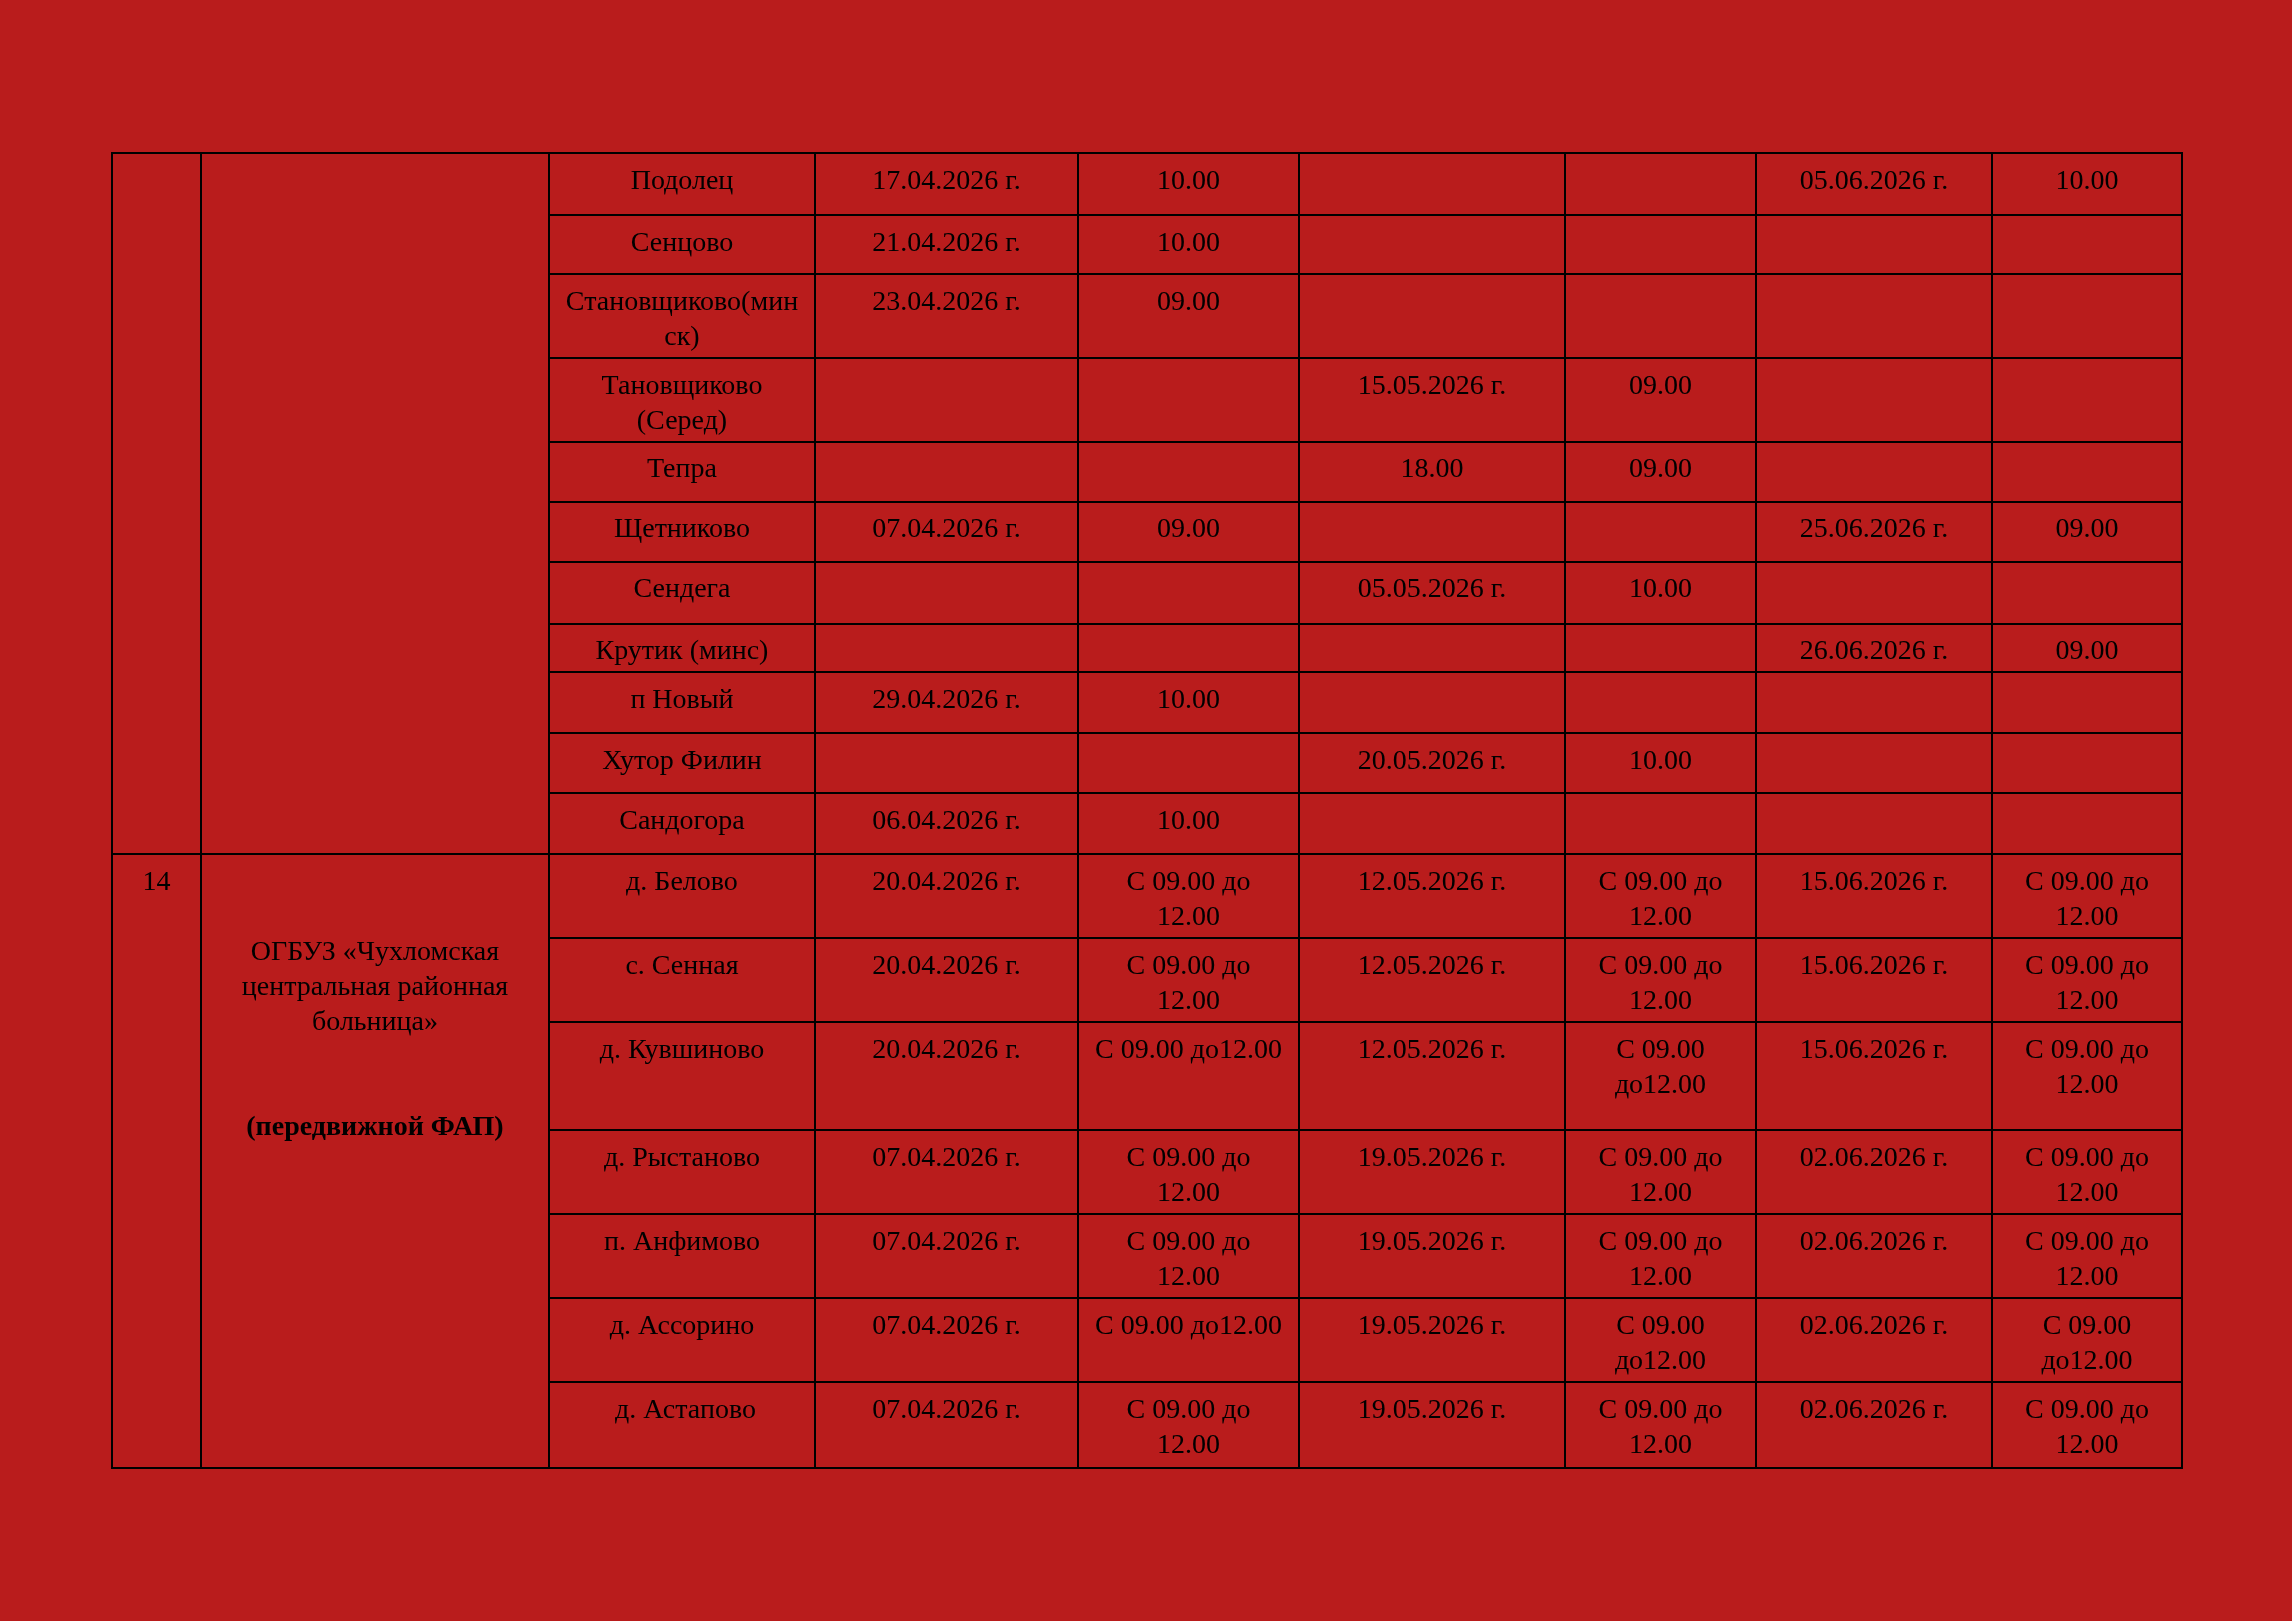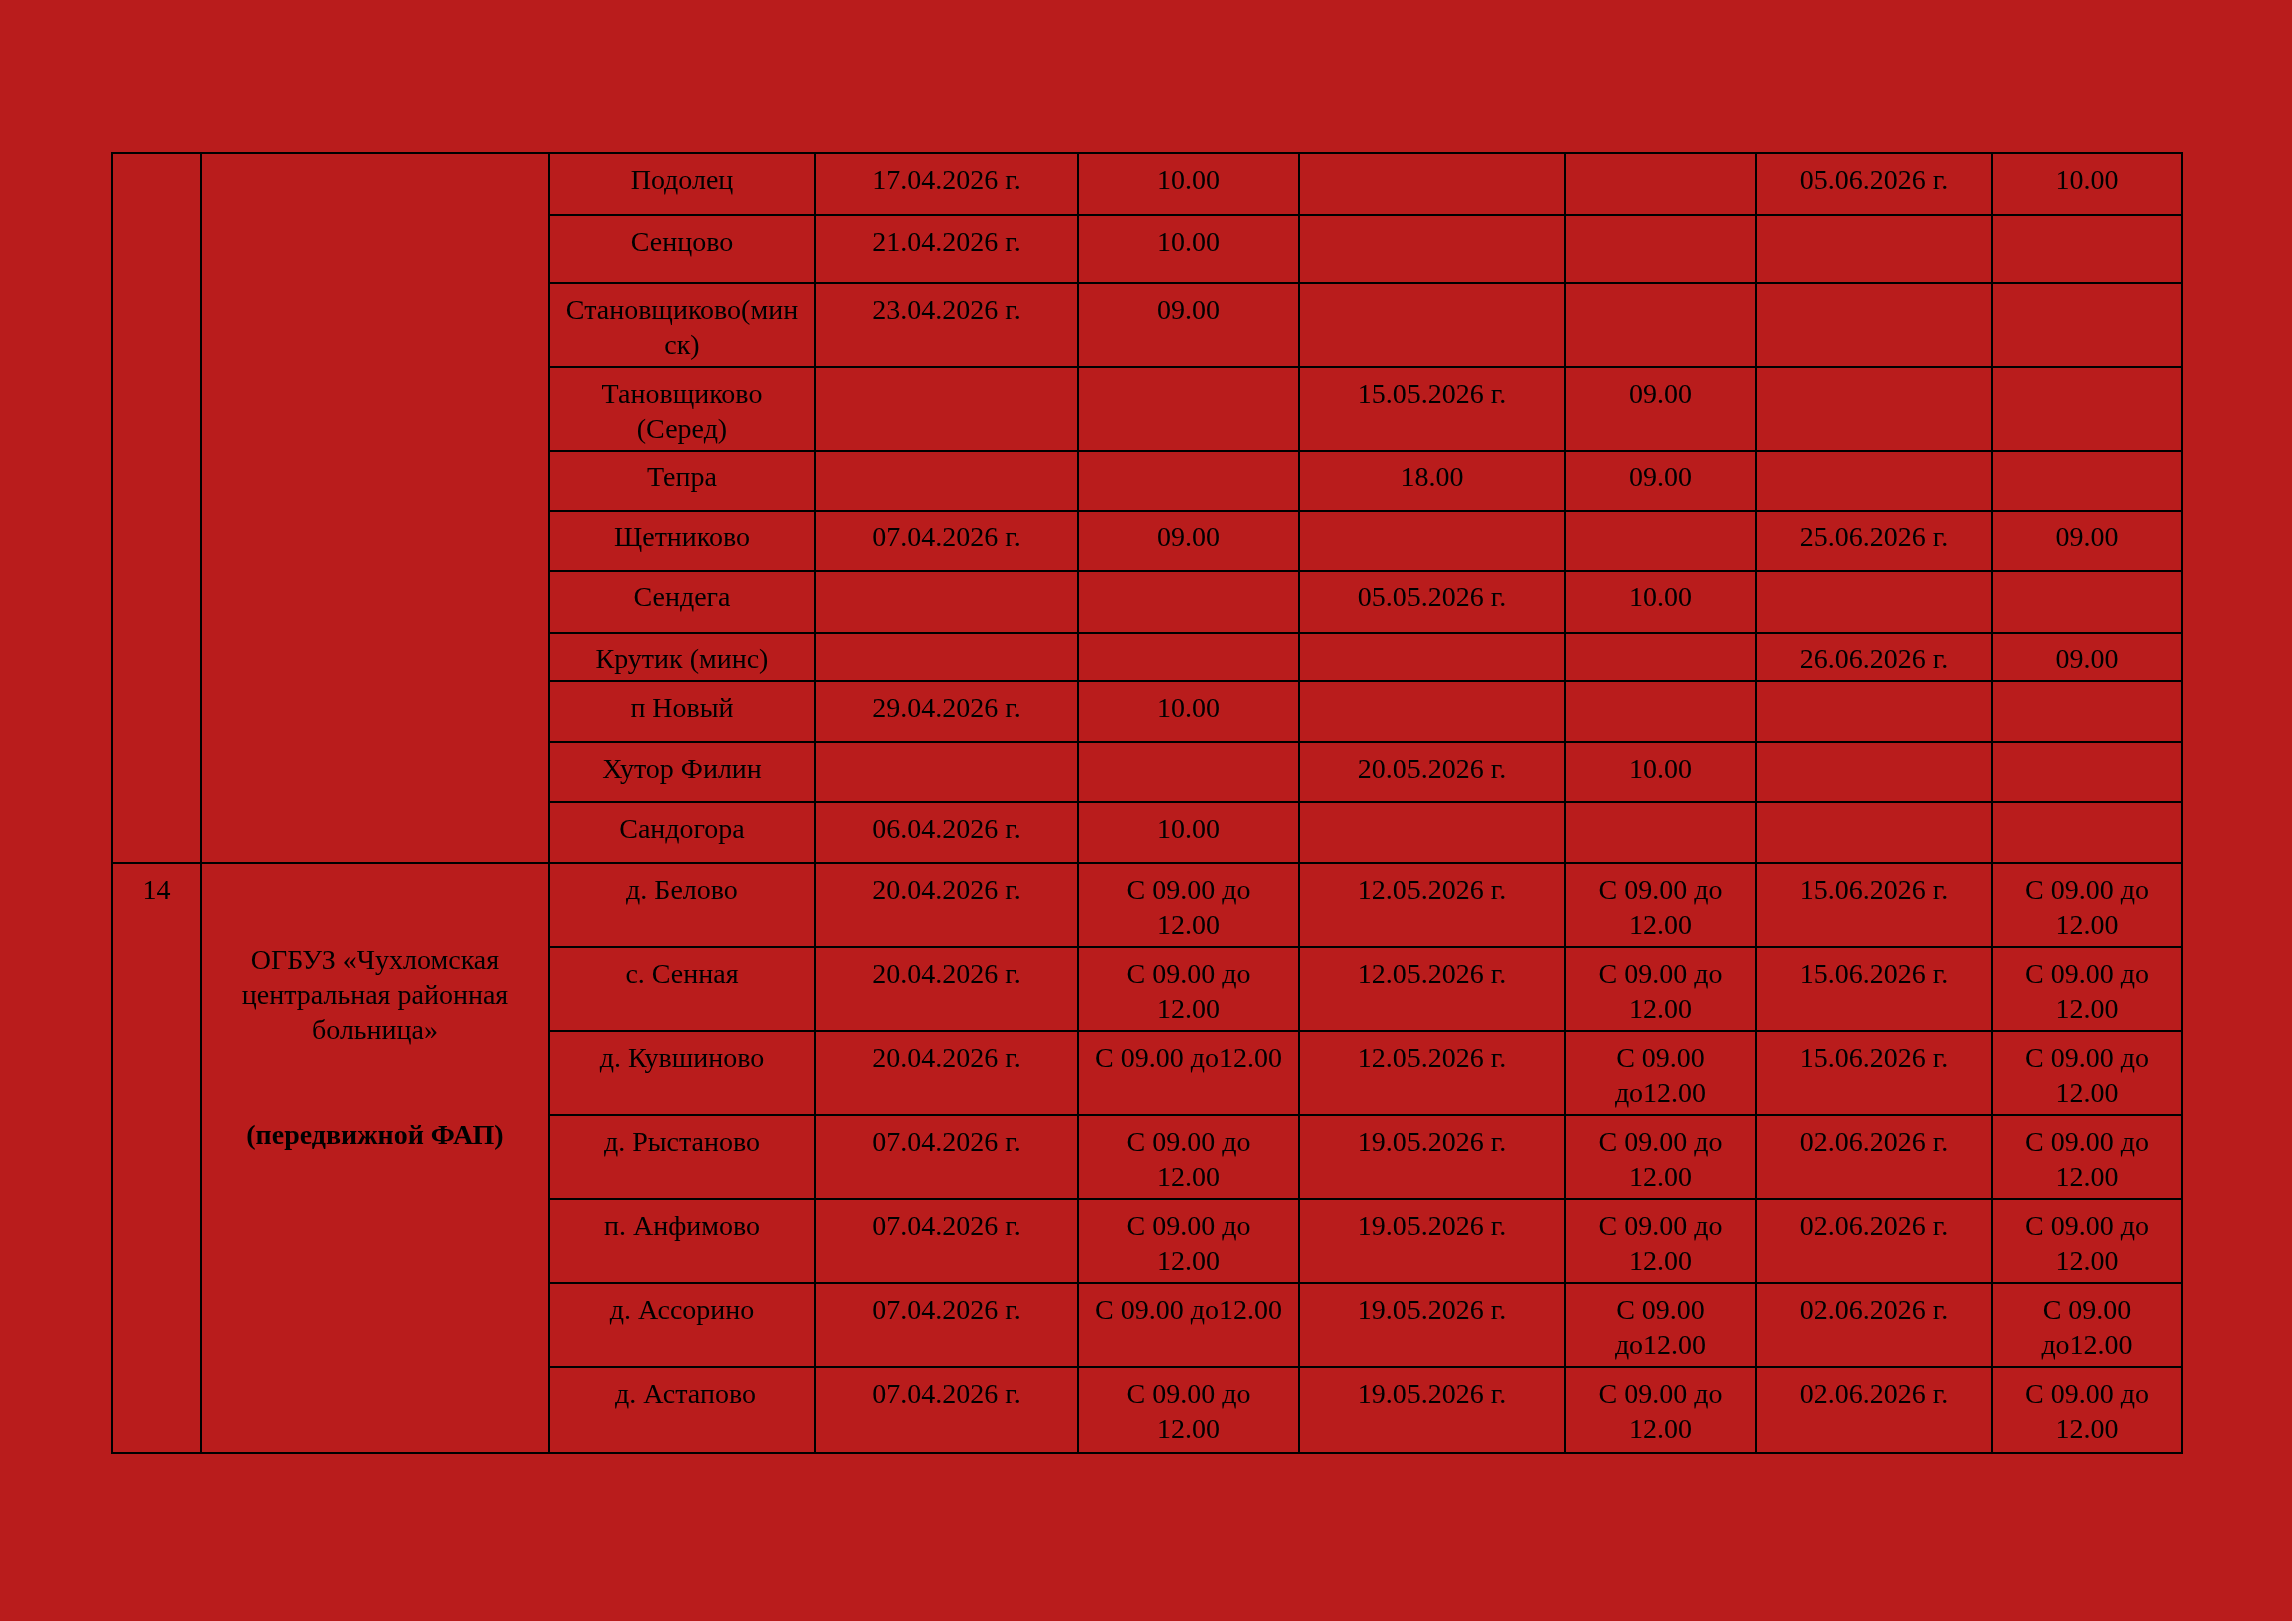--- a/index.html
+++ b/index.html
@@ -60,21 +60,21 @@
         <td class="c-num" rowspan="11"></td>
         <td class="c-org" rowspan="11"></td>
         <td class="c-set">Подолец</td>
         <td class="c-date">17.04.2026 г.</td>
         <td class="c-time">10.00</td>
         <td class="c-date"></td>
         <td class="c-time"></td>
         <td class="c-date">05.06.2026 г.</td>
         <td class="c-time">10.00</td>
       </tr>
-      <tr style="height:68px">
+      <tr style="height:59px">
         <td class="c-set">Сенцово</td>
         <td class="c-date">21.04.2026 г.</td>
         <td class="c-time">10.00</td>
         <td class="c-date"></td>
         <td class="c-time"></td>
         <td class="c-date"></td>
         <td class="c-time"></td>
       </tr>
       <tr style="height:84px">
         <td class="c-set">Становщиково(мин
@@ -184,21 +184,21 @@
         <td class="c-date">20.04.2026 г.</td>
         <td class="c-time">С 09.00 до
 12.00</td>
         <td class="c-date">12.05.2026 г.</td>
         <td class="c-time">С 09.00 до
 12.00</td>
         <td class="c-date">15.06.2026 г.</td>
         <td class="c-time">С 09.00 до
 12.00</td>
       </tr>
-      <tr style="height:84px">
+      <tr style="height:108px">
         <td class="c-set">д. Кувшиново</td>
         <td class="c-date">20.04.2026 г.</td>
         <td class="c-time">С 09.00 до12.00</td>
         <td class="c-date">12.05.2026 г.</td>
         <td class="c-time">С 09.00
 до12.00</td>
         <td class="c-date">15.06.2026 г.</td>
         <td class="c-time">С 09.00 до
 12.00</td>
       </tr>

